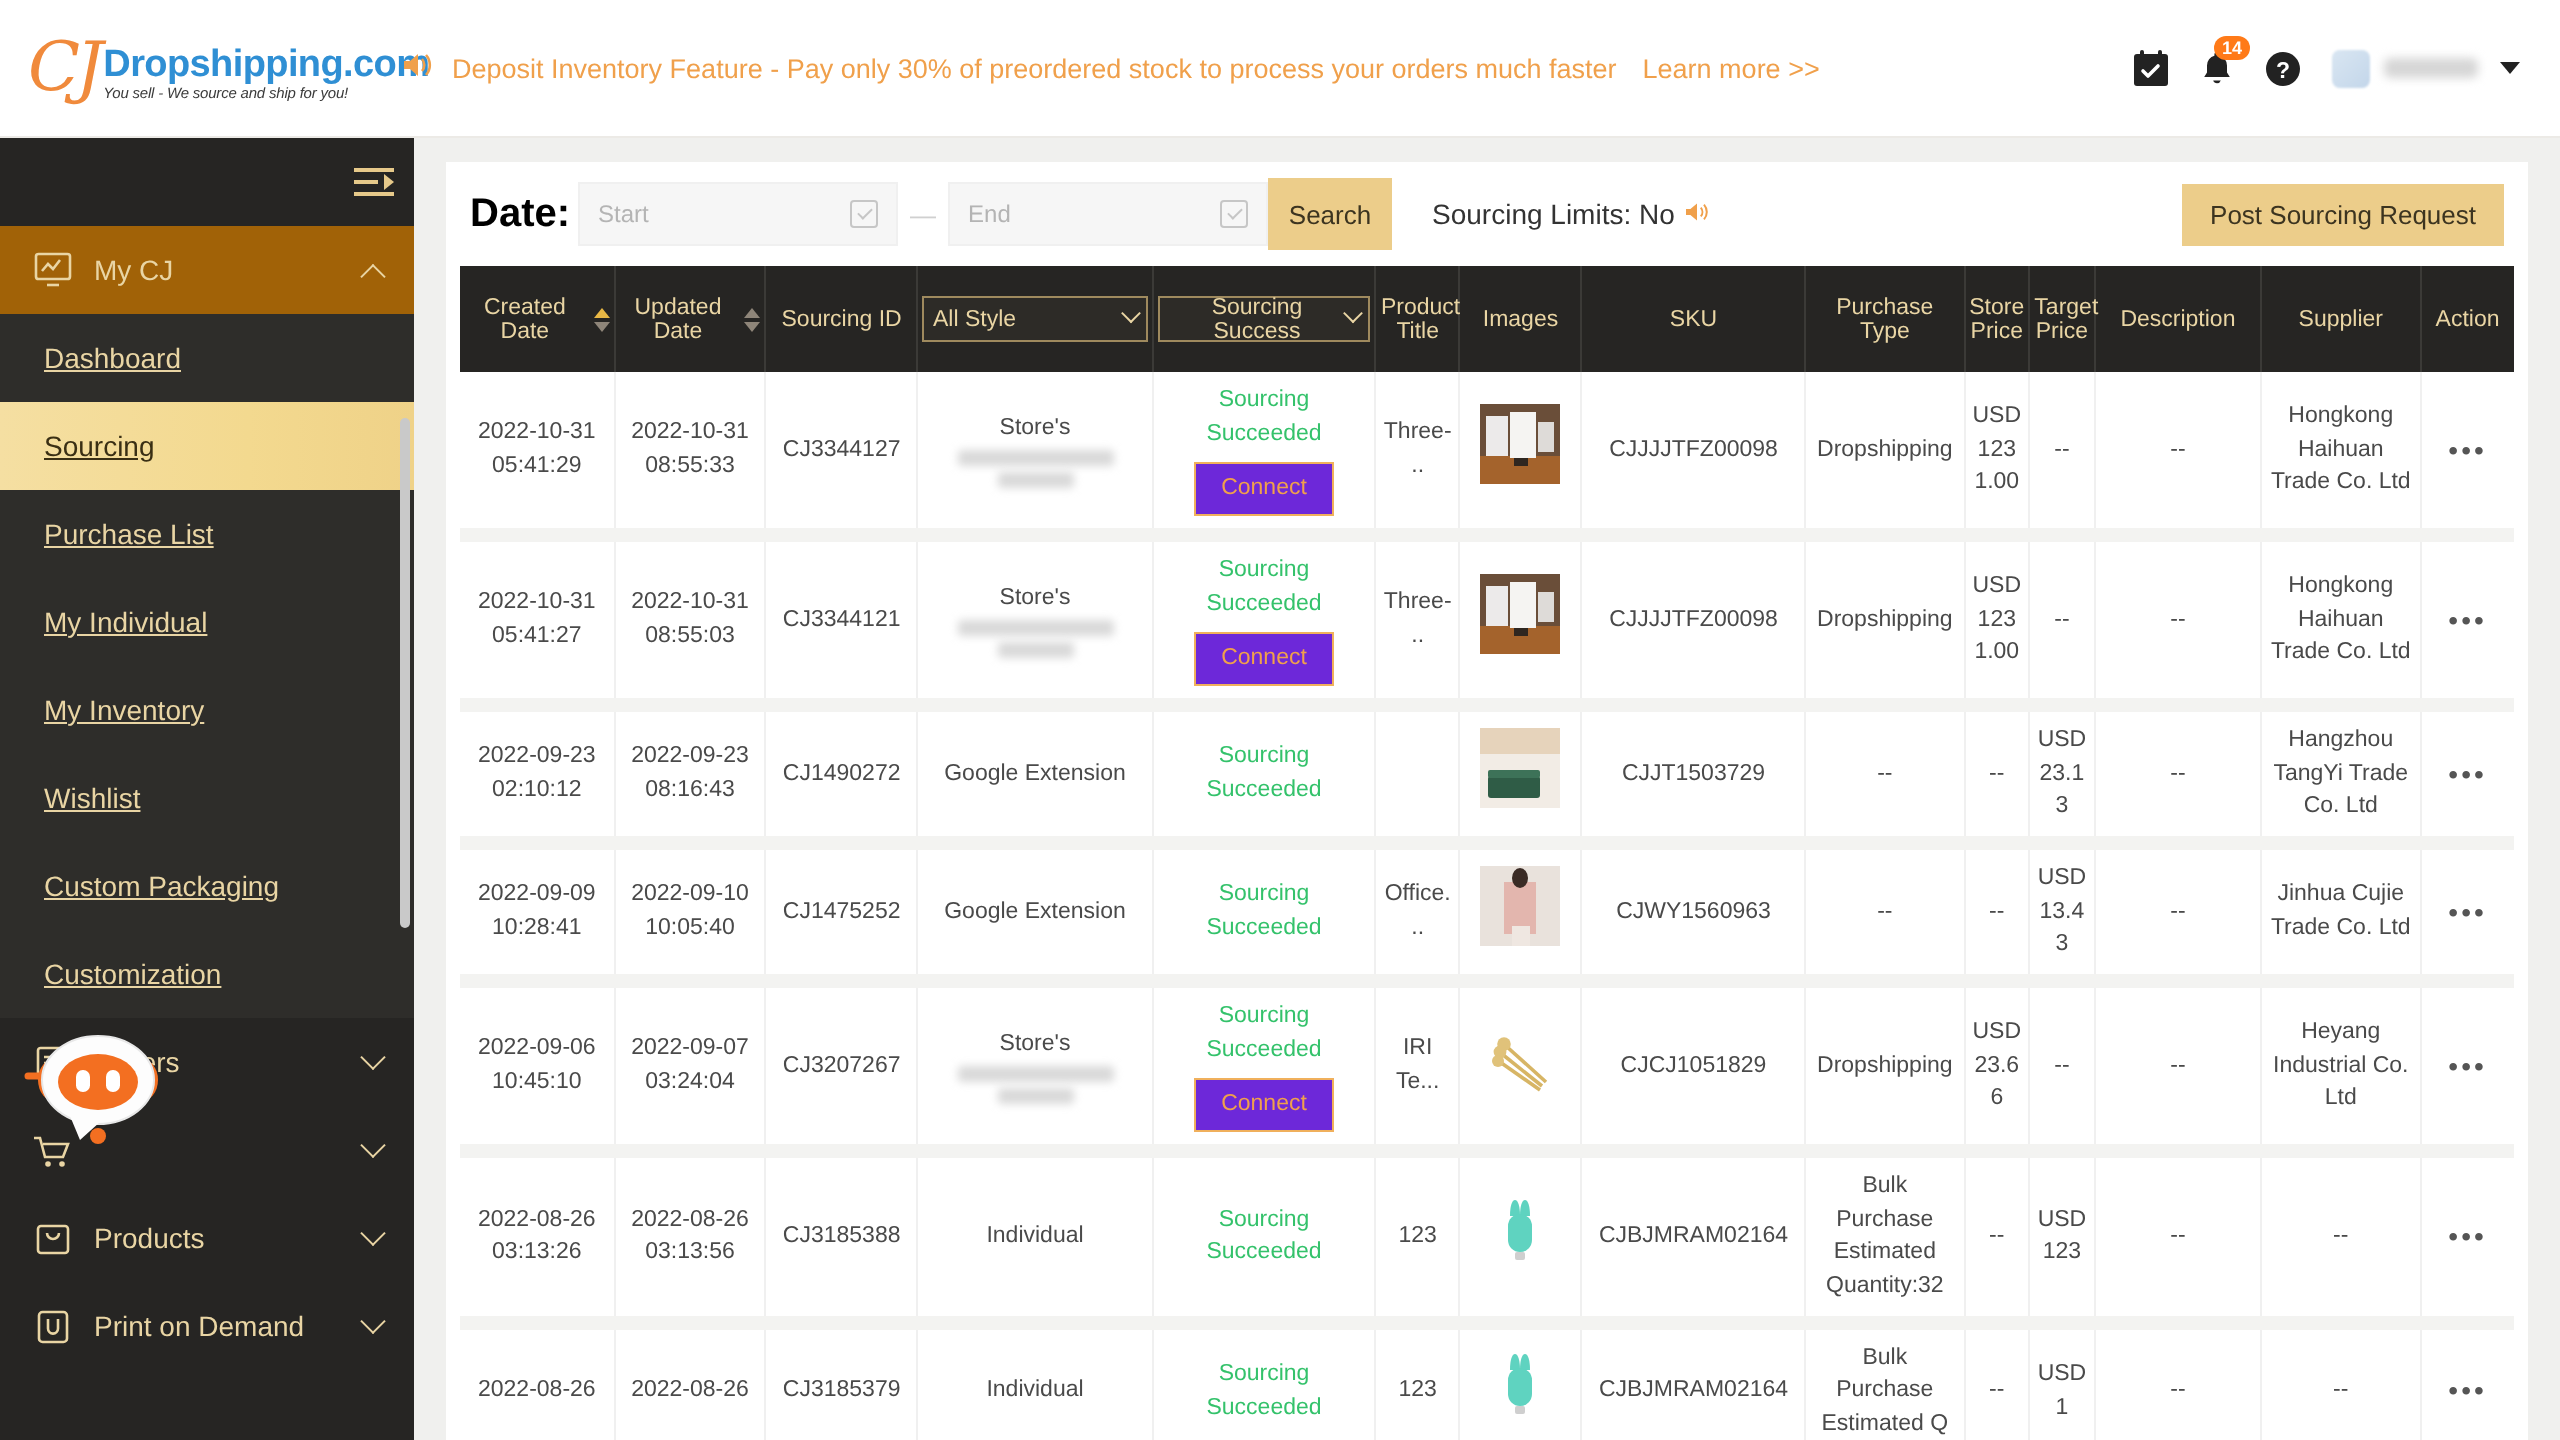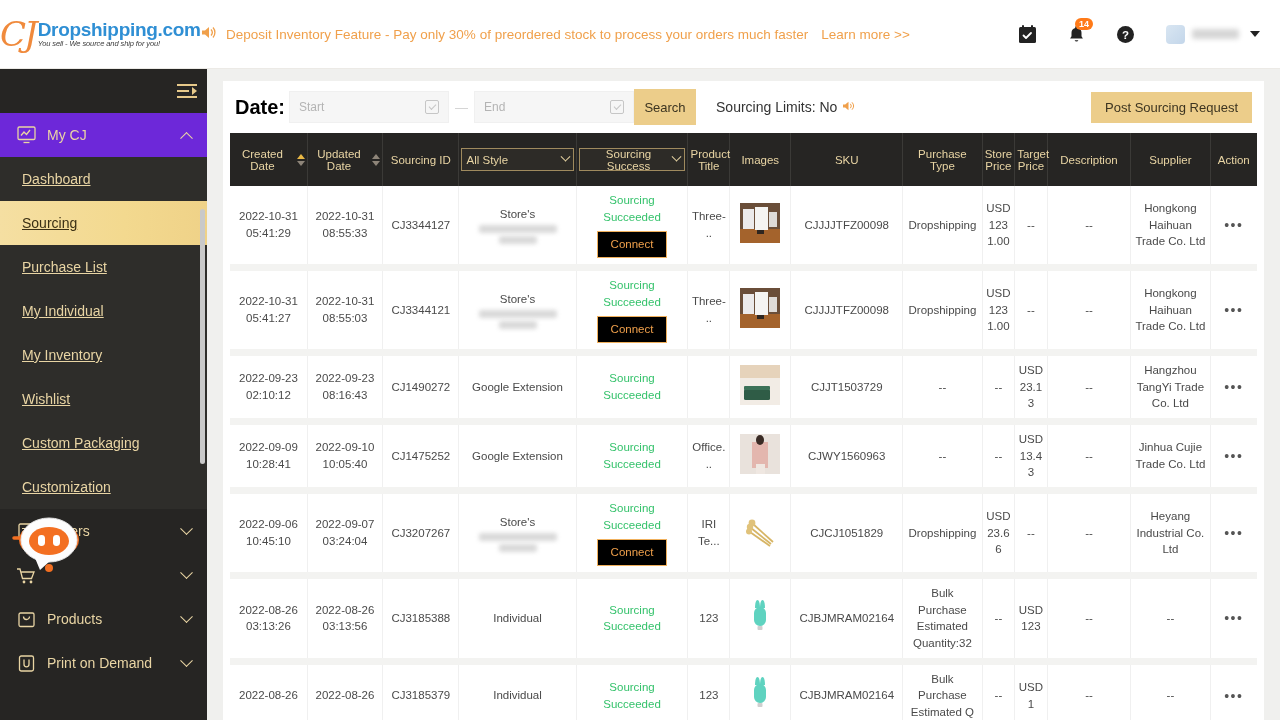--- a/index.html
+++ b/index.html
@@ -11,37 +11,37 @@
   }
 
   
   .topbar {
     position: absolute; top: 0; left: 0;
     width: 1280px; height: 69px;
     background: #ffffff;
     border-bottom: 1px solid #eceae6;
     display: flex; align-items: center;
   }
-  .logo-wrap { width: 200px; display: flex; align-items: center; }
+  .logo-wrap { width: 200px; padding-left: 14px; display: flex; align-items: flex-end; }
   .logo-cj {
     font-family: "DejaVu Serif", serif;
     font-size: 34px; color: #f08a3c; font-style: italic;
     line-height: 1; letter-spacing: -2px; margin-right: 2px;
     font-weight: 400;
   }
   .logo-txt { display: flex; flex-direction: column; line-height: 1.05; }
   .logo-main { font-size: 19px; color: #2f8fd4; font-weight: 700; letter-spacing: -0.3px; }
   .logo-sub { font-size: 7.5px; color: #3b3b3b; font-style: italic; letter-spacing: -0.1px; }
 
   .banner { display: flex; align-items: center; flex: 1; }
   .speaker-ico { color: #f0a04b; font-size: 15px; margin-right: 9px; display:inline-block; }
   .banner-text { font-size: 13.5px; color: #f0a04b; }
   .banner-link { font-size: 13.5px; color: #f0a04b; margin-left: 13px; text-decoration: none; }
 
-  .top-icons { display: flex; align-items: center; gap: 31px; padding-right: 20px; }
+  .top-icons { display: flex; align-items: center; gap: 15px; padding-right: 20px; }
   .ti { position: relative; display: flex; align-items: center; justify-content: center; cursor: pointer; }
   .badge {
     position: absolute; top: -7px; left: 7px;
     background: #ff7a18; color: #fff; font-size: 9px; font-weight: 700;
     border-radius: 9px; padding: 1px 4px; line-height: 1.2; min-width: 15px; text-align: center;
   }
   .avatar-blob {
     width: 19px; height: 19px; border-radius: 4px;
     background: linear-gradient(135deg,#d9e6f2,#c3d6ea);
     filter: blur(0.6px);
@@ -65,21 +65,21 @@
   .collapse-ico i:nth-child(1){ top:0; }
   .collapse-ico i:nth-child(2){ top:6px; width: 12px; }
   .collapse-ico i:nth-child(3){ top:12px; }
   .collapse-ico .arr { position:absolute; right:0; top:3px; width:0;height:0;
     border-top:4px solid transparent;border-bottom:4px solid transparent;border-left:5px solid #e6c98a; }
 
   .nav-group-head {
     height: 44px; display: flex; align-items: center; padding: 0 16px;
     color: #e9d5a4; font-size: 14px; cursor: pointer; position: relative;
   }
-  .nav-group-head.open { background: #6d28d9; }
+  .nav-group-head.open { background: #a16207; }
   .gicon { width: 20px; height: 20px; margin-right: 11px; flex: 0 0 20px; display:flex;align-items:center;justify-content:center; }
   .chev { position: absolute; right: 16px; width: 9px; height: 9px;
      border-right: 1.6px solid #e9d5a4; border-bottom: 1.6px solid #e9d5a4; }
   .chev.up { transform: rotate(-135deg) translate(-2px,-2px); }
   .chev.down { transform: rotate(45deg) translate(-2px,-2px); }
 
   .sub-item {
     height: 44px; display: flex; align-items: center; padding-left: 22px;
     color: #e9d5a4; font-size: 14px; cursor: pointer; background:#2e2d2a;text-decoration:underline;
   }
@@ -157,21 +157,21 @@
     font-size: 11.5px; color: #4a4a4a; text-align: center; vertical-align: middle;
     border-right: 1px solid #f0f0f0; padding: 6px 3px; line-height: 1.45;
     word-break: break-word; background: #fff;
   }
   .tbl tbody td:last-child { border-right: none; }
   .tbl tbody tr { border-bottom: 7px solid #f3f3f1; }
   .date-cell { color: #333; }
   .succ { color: #34c26b; font-size: 11.5px; }
   .btn-connect {
     display:inline-block; margin-top: 6px; border: 1px solid #f0b05c; color: #f0a04b;
-    font-size: 11.5px; padding: 4px 13px; cursor: pointer; background:#000000;
+    font-size: 11.5px; padding: 4px 13px; cursor: pointer; background:#6d28d9;
   }
   .thumb { width: 40px; height: 40px; border-radius: 2px; display: inline-block; }
   .dots { color:#555; letter-spacing: 1.5px; font-size: 14px; cursor: pointer; }
   .store-blur { width: 78px; height: 8px; background:#d9d9d9; filter: blur(2.2px); margin: 3px auto 0; border-radius:2px; }
   .store-blur.s2 { width: 38px; }
 </style>
 </head>
 <body>
 
 <div class="topbar">

